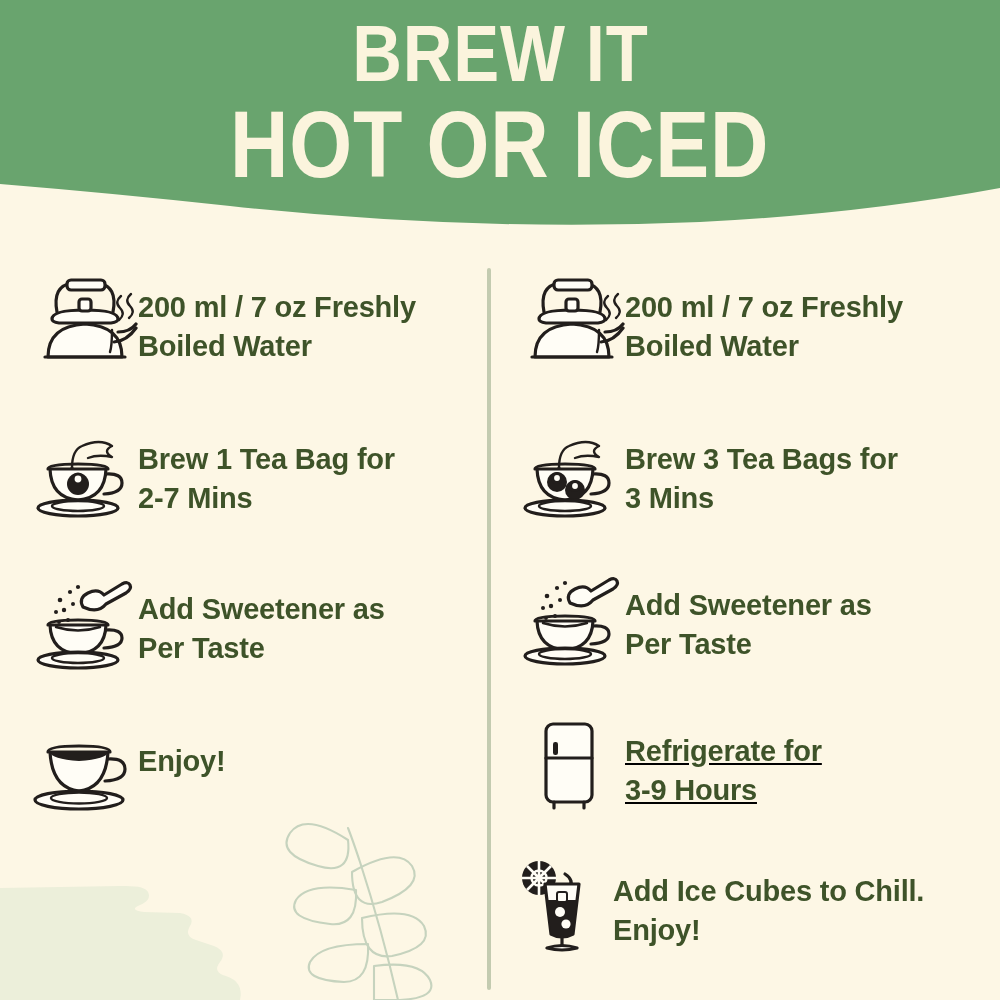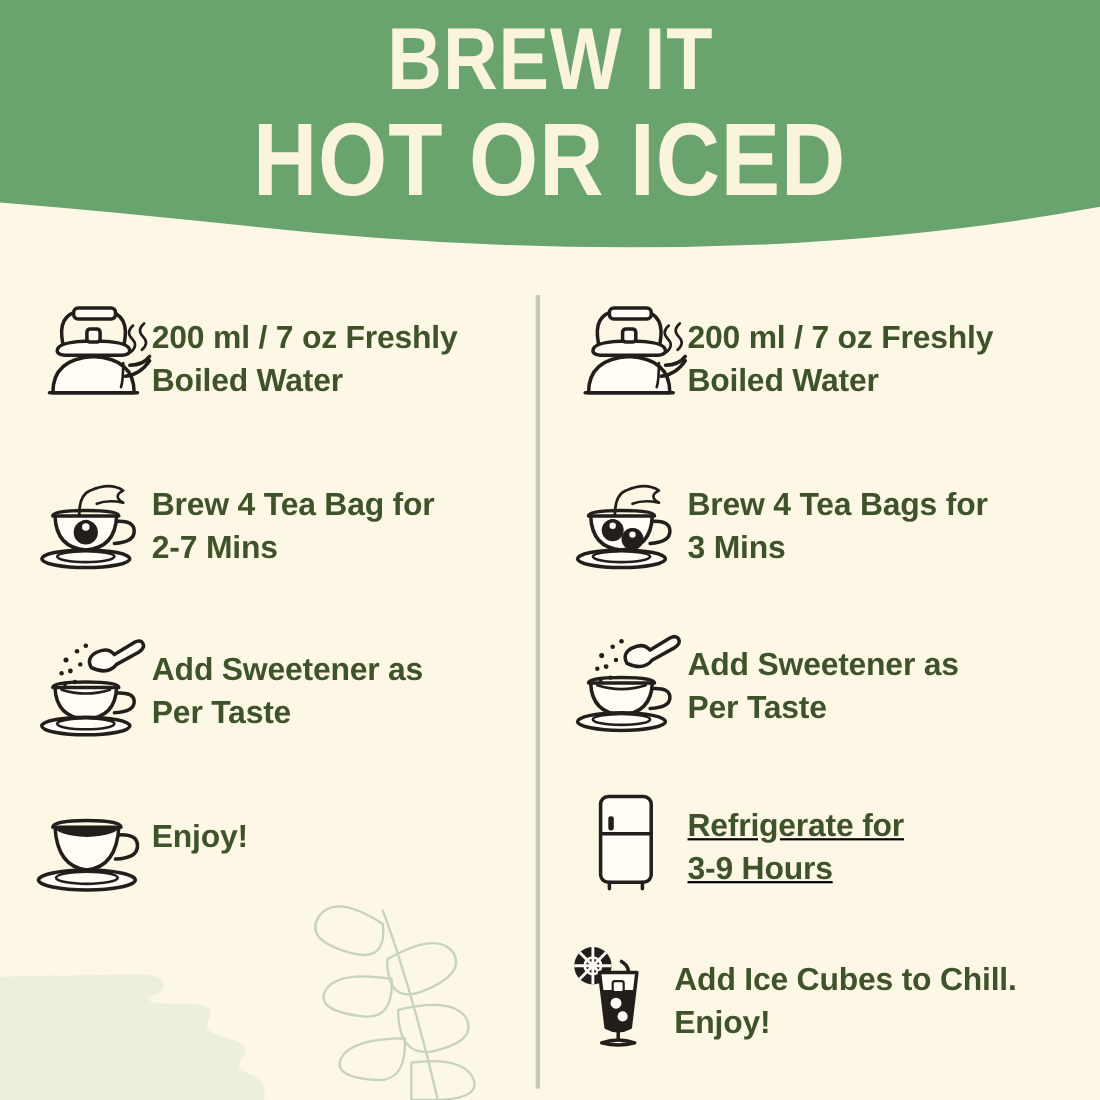--- a/index.html
+++ b/index.html
@@ -142,21 +142,21 @@
             <path class="fillw" d="M24,45 L80,45 Q79,74 52,76 Q25,74 24,45 Z"></path>
             <path class="ln" d="M22,45 Q22,40 52,40 Q82,40 82,45"></path>
             <path class="ln" d="M80,50 Q96,49 96,59 Q96,69 78,70"></path>
             <circle class="filld" cx="52" cy="60" r="11"></circle>
             <circle class="fillw" cx="52" cy="55" r="5"></circle>
             <ellipse class="fillw" cx="52" cy="84" rx="40" ry="8"></ellipse>
             <ellipse class="ln-thin" cx="52" cy="82" rx="26" ry="5"></ellipse>
           </svg>
         </div>
         <div class="step-text">
-          <span>Brew 4 Tea Bag for</span>
+          <span>Brew 1 Tea Bag for</span>
           <span class="l2">2-7 Mins</span>
         </div>
       </div>
 
       <div class="step lrow3">
         <div class="step-icon">
           <svg class="ico" width="112" height="96" viewBox="0 0 112 96">
             <path class="fillw" d="M57,33 Q52,24 62,19 Q72,14 78,21 L96,10 Q102,7 104,11 Q106,15 100,19 L80,30 Q72,40 57,33 Z"></path>
             <circle class="dot" cx="34" cy="26" r="2.3"></circle>
             <circle class="dot" cx="44" cy="18" r="2.1"></circle>
@@ -232,21 +232,21 @@
             <path class="ln" d="M80,50 Q96,49 96,59 Q96,69 78,70"></path>
             <circle class="filld" cx="44" cy="58" r="10"></circle>
             <circle class="fillw" cx="44" cy="54" r="4.5"></circle>
             <circle class="filld" cx="62" cy="66" r="10"></circle>
             <circle class="fillw" cx="62" cy="62" r="4.5"></circle>
             <ellipse class="fillw" cx="52" cy="84" rx="40" ry="8"></ellipse>
             <ellipse class="ln-thin" cx="52" cy="82" rx="26" ry="5"></ellipse>
           </svg>
         </div>
         <div class="step-text">
-          <span>Brew 4 Tea Bags for</span>
+          <span>Brew 3 Tea Bags for</span>
           <span class="l2">3 Mins</span>
         </div>
       </div>
 
       <div class="step rrow3">
         <div class="step-icon">
           <svg class="ico" width="112" height="96" viewBox="0 0 112 96">
             <path class="fillw" d="M57,33 Q52,24 62,19 Q72,14 78,21 L96,10 Q102,7 104,11 Q106,15 100,19 L80,30 Q72,40 57,33 Z"></path>
             <circle class="dot" cx="34" cy="26" r="2.3"></circle>
             <circle class="dot" cx="44" cy="18" r="2.1"></circle>

